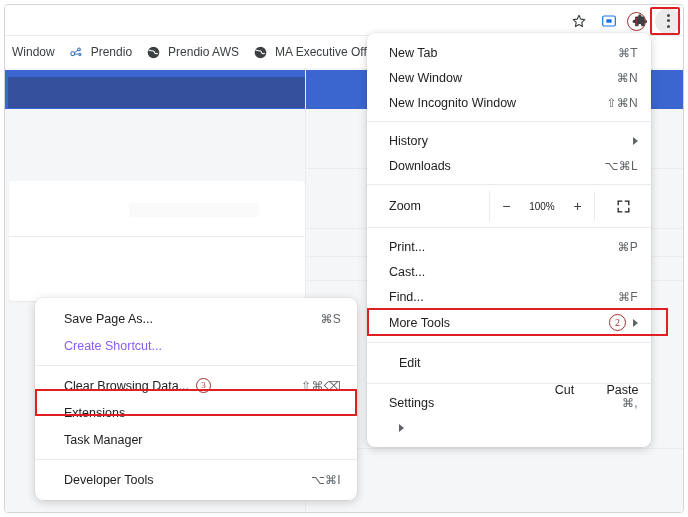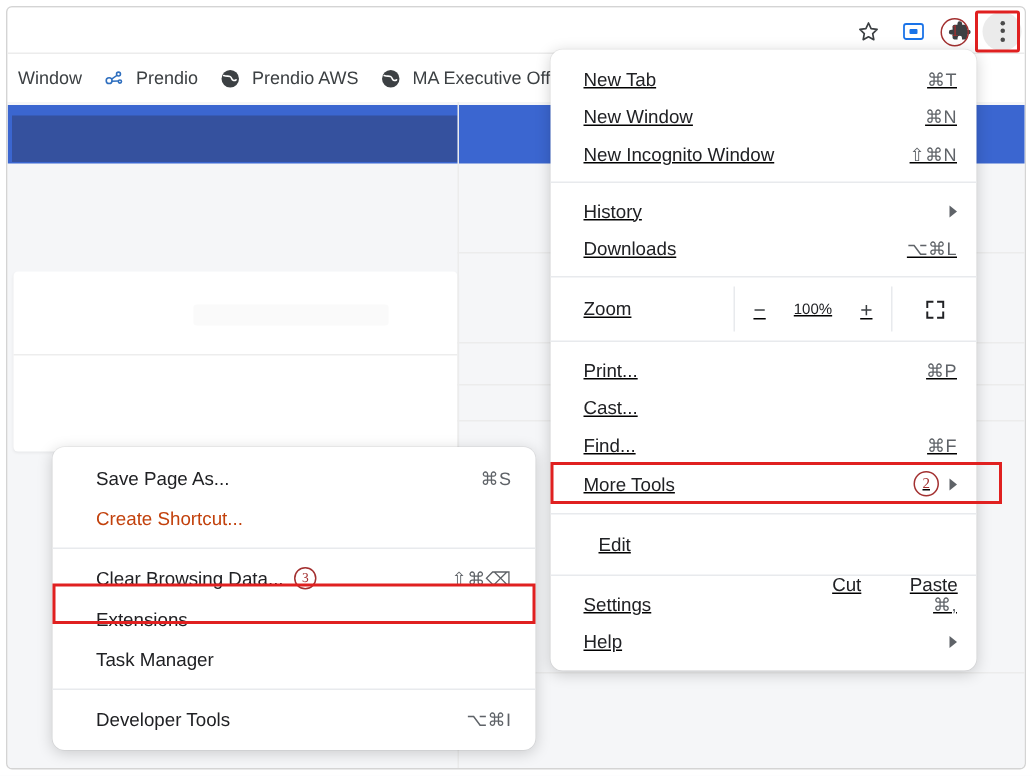--- a/index.html
+++ b/index.html
@@ -248,21 +248,21 @@
   }
   .mi .accel {
     flex: none;
     font-size: 12px;
     color: #5f6368;
     letter-spacing: 0.3px;
     margin-left: 18px;
   }
   .mi.disabled .label,
   .mi.disabled {
-    color: #c2410c;
+    color: #8b5cf6;
   }
   .mi .arrow {
     flex: none;
     margin-left: 10px;
     width: 0;
     height: 0;
     border-left: 5px solid #5f6368;
     border-top: 4px solid transparent;
     border-bottom: 4px solid transparent;
   }
@@ -278,21 +278,20 @@
     border: 2px solid #e02020;
     box-sizing: border-box;
     pointer-events: none;
   }
 
   
   #main-menu {
     left: 362px;
     top: 28px;
     width: 284px;
-    text-decoration: underline;
   }
   
   .zoom-row {
     display: flex;
     align-items: stretch;
     height: 30px;
     font-size: 12.5px;
     color: #202124;
   }
   .zoom-label {
@@ -574,23 +573,20 @@
       <div class="sep"></div>
 
       <div class="mi">
         <span class="label">
             <span>Settings</span>
           </span>
         <span class="accel">⌘,</span>
       </div>
 
       <div class="mi">
-        <span class="label">
-            <span>Help</span>
-          </span>
         <span class="arrow"></span>
       </div>
     </div>
 
     <div class="row-hl" style="left:362px; top:303px; width:301px; height:28px;"></div>
 
     <div class="menu" id="more-tools-menu">
 
       <div class="mi">
         <span class="label">

